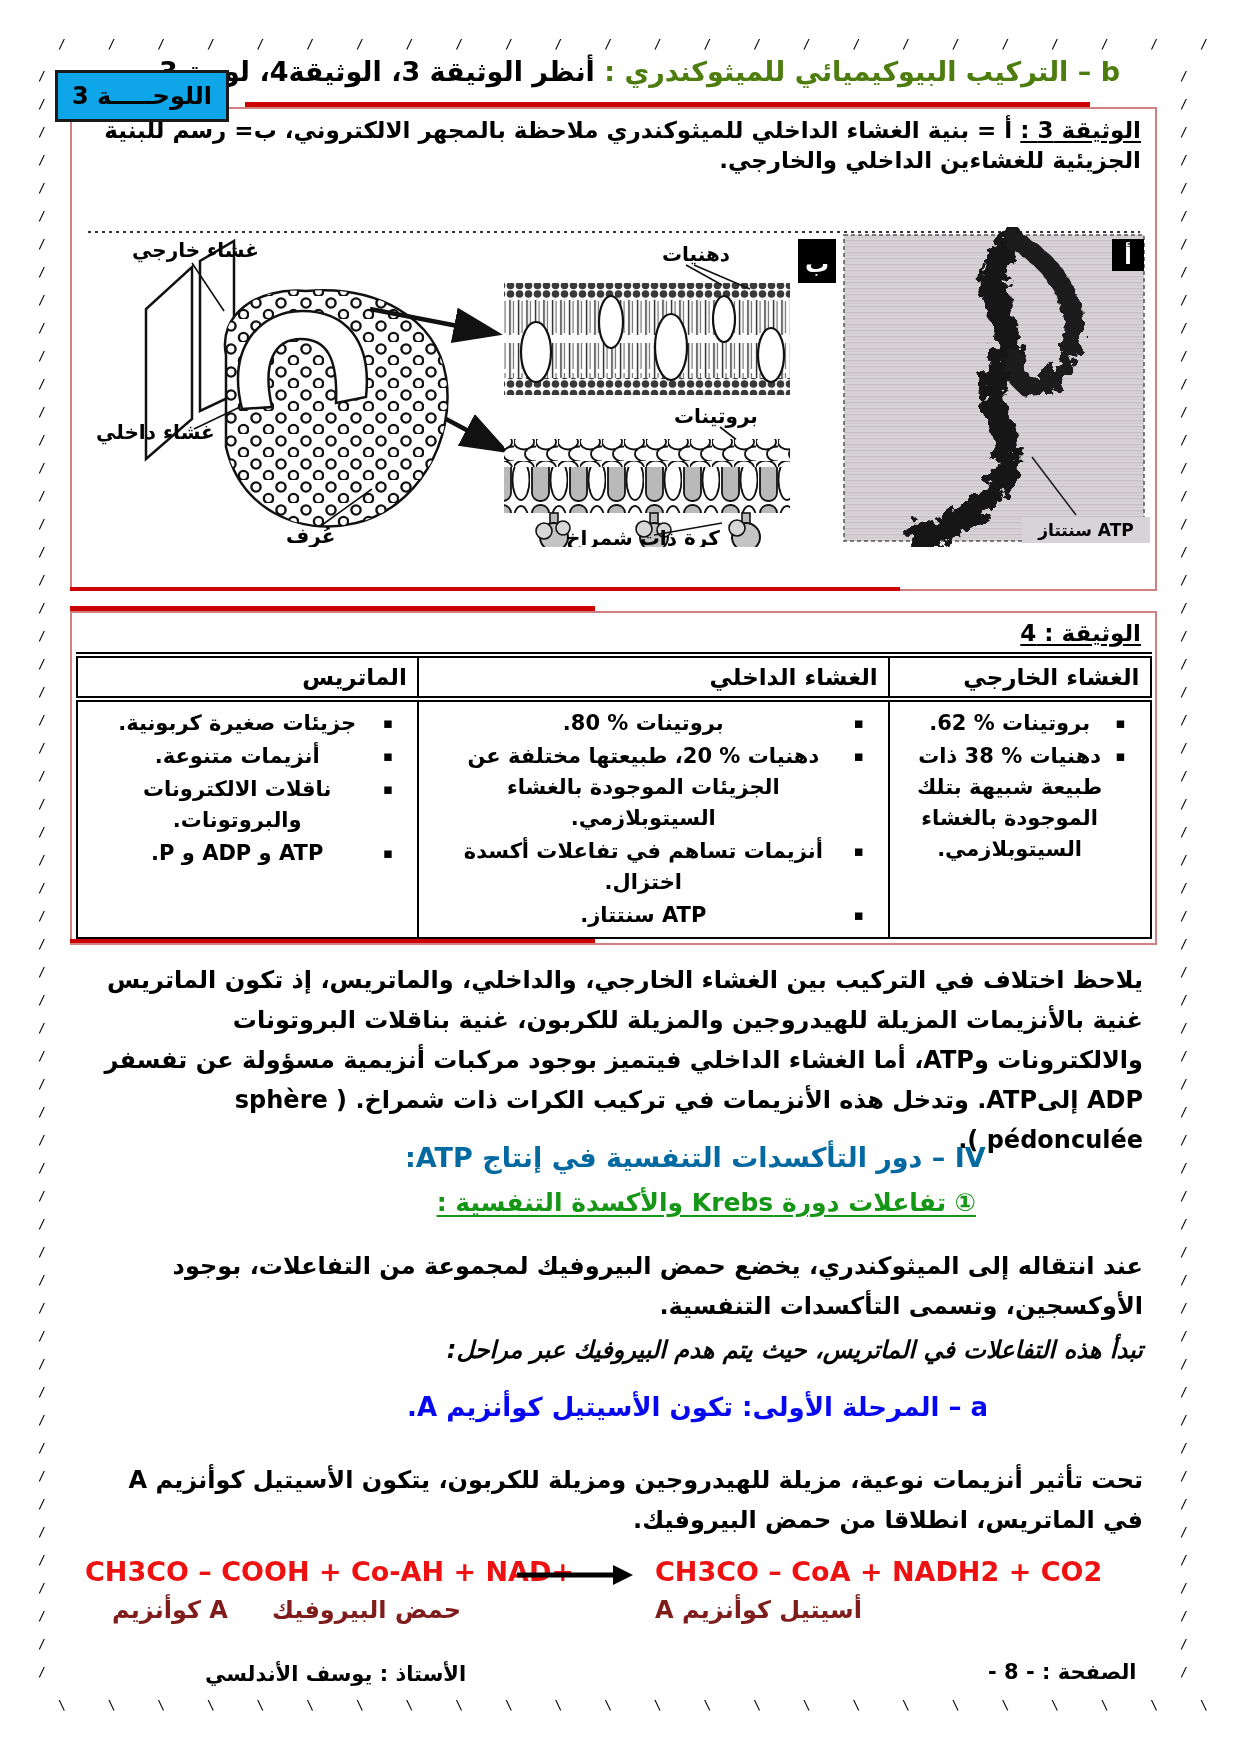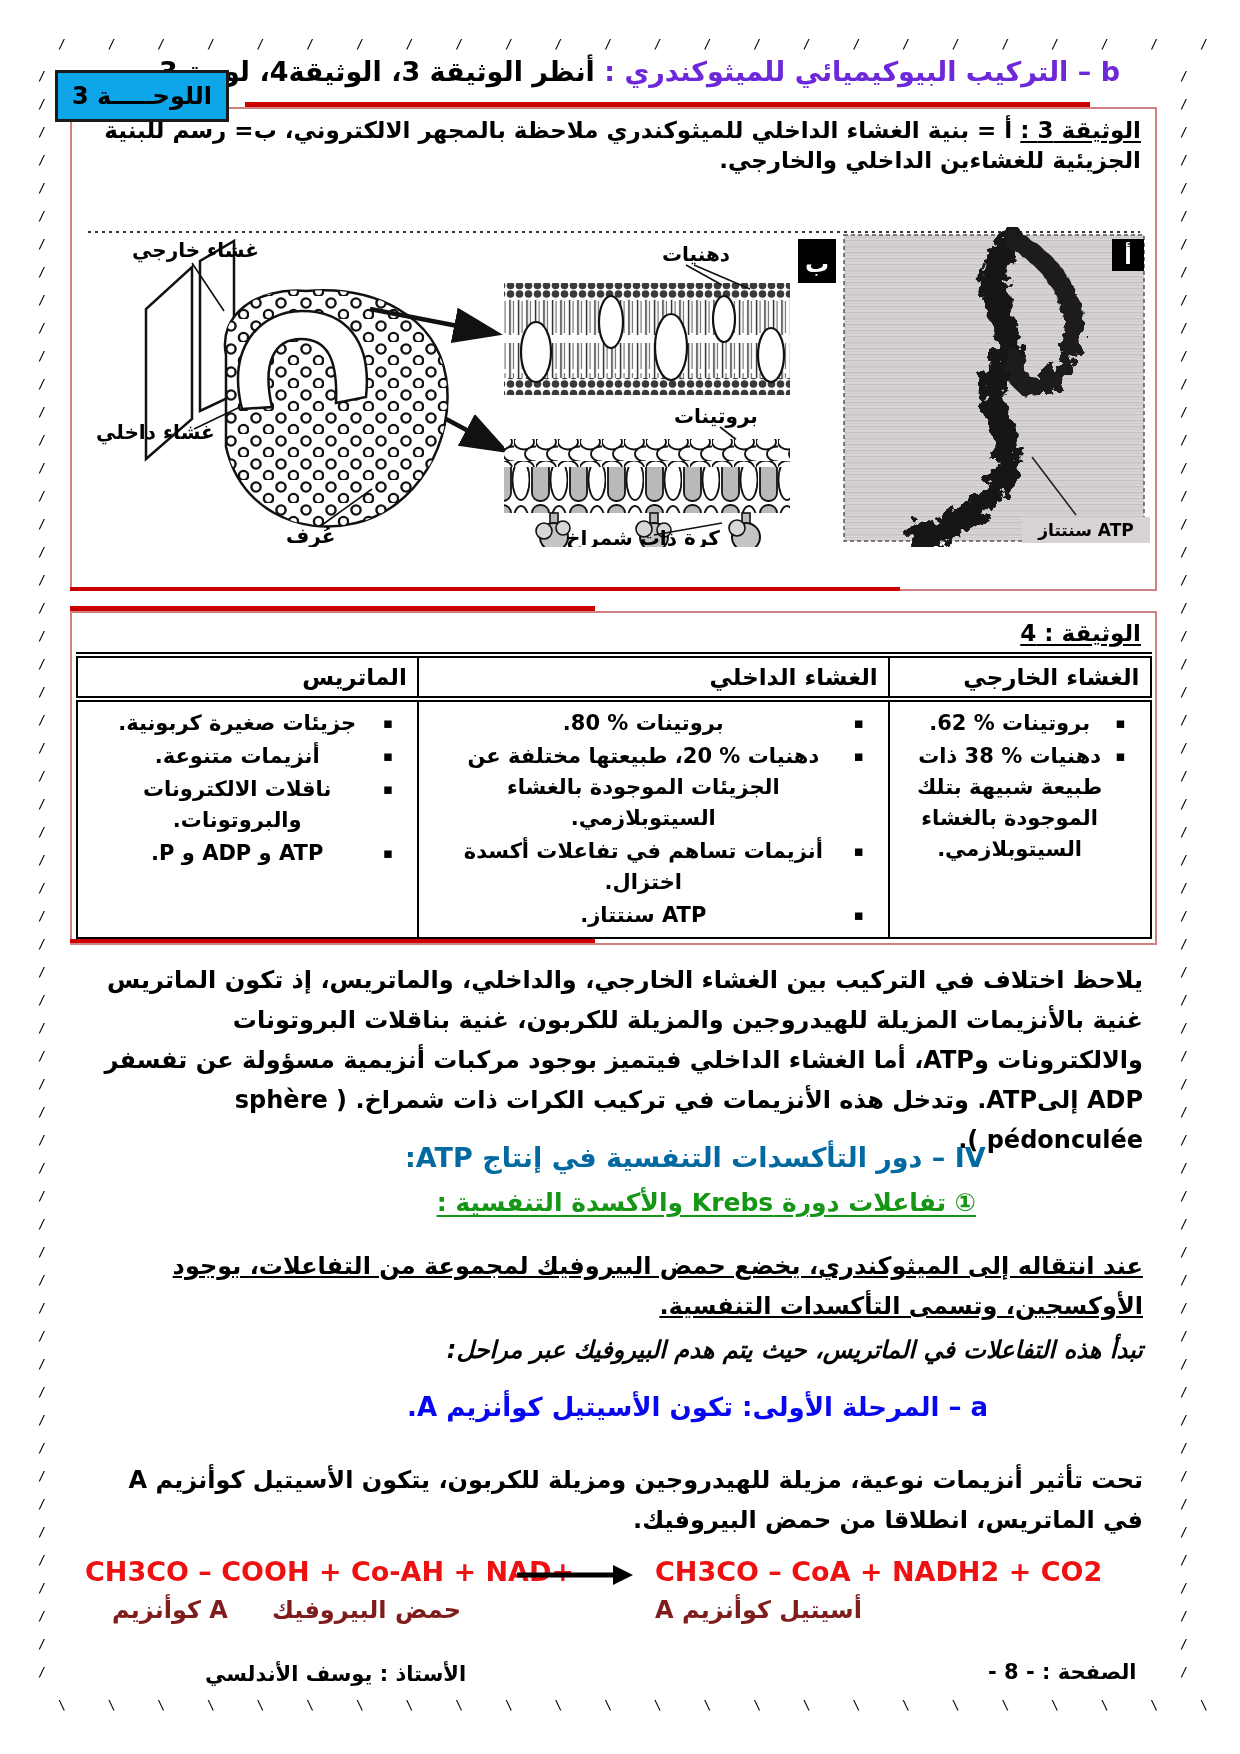--- a/index.html
+++ b/index.html
@@ -6,21 +6,21 @@
   body{background:#888;}
   .page{position:relative;width:1240px;height:1754px;background:#ffffff;margin:0 auto;
         font-family:"DejaVu Sans", sans-serif;font-weight:bold;color:#000;overflow:hidden;}
   .abs{position:absolute;}
   
   .deco{color:#000;font-weight:normal;font-family:"DejaVu Sans Mono",monospace;}
   .deco-h{font-size:13px;letter-spacing:17px;white-space:nowrap;}
   .deco-v{font-size:13px;line-height:28px;white-space:pre-line;}
   
   .hline{font-size:27px;white-space:nowrap;text-align:center;direction:rtl;}
-  .hline .blue{color:#6d28d9;}
+  .hline .blue{color:#4d7c0f;}
   .hline .black{color:#000;}
   .badge{background:#0ea5e9;border:3px solid #1a1a1a;display:flex;align-items:center;justify-content:center;
          font-size:24px;z-index:5;}
   
   .docbox{border:2px solid #d08080;background:#fff;}
   .redbar{background:#cc0000;z-index:4;}
   .caption{direction:rtl;text-align:right;font-size:23px;line-height:30px;padding:6px 14px 0 14px;}
   .uline{text-decoration:underline;text-underline-offset:3px;}
   
   table.doc4{border-collapse:collapse;width:1076px;direction:rtl;}
@@ -353,21 +353,21 @@
       </tbody>
     </table>
   </div>
   <div class="abs redbar" style="left:70px;top:939px;width:525px;height:4px;"></div>
 
   <div class="abs para" style="left:85px;top:960px;width:1058px;">يلاحظ اختلاف في التركيب بين الغشاء الخارجي، والداخلي، والماتريس، إذ تكون الماتريس غنية بالأنزيمات المزيلة للهيدروجين والمزيلة للكربون، غنية بناقلات البروتونات والالكترونات وATP، أما الغشاء الداخلي فيتميز بوجود مركبات أنزيمية مسؤولة عن تفسفر ADP إلىATP. وتدخل هذه الأنزيمات في تركيب الكرات ذات شمراخ. ( sphère pédonculée ).</div>
 
   <div class="abs h-red" style="left:405px;top:1142px;width:740px;">IV – دور التأكسدات التنفسية في إنتاج ATP:</div>
   <div class="abs h-green" style="right:264px;top:1188px;">① تفاعلات دورة Krebs والأكسدة التنفسية :</div>
 
-  <div class="abs para" style="left:85px;top:1246px;width:1058px;text-decoration:underline;">عند انتقاله إلى الميثوكندري، يخضع حمض البيروفيك لمجموعة من التفاعلات، بوجود الأوكسجين، وتسمى التأكسدات التنفسية.</div>
+  <div class="abs para" style="left:85px;top:1246px;width:1058px;">عند انتقاله إلى الميثوكندري، يخضع حمض البيروفيك لمجموعة من التفاعلات، بوجود الأوكسجين، وتسمى التأكسدات التنفسية.</div>
   <div class="abs para" style="left:85px;top:1330px;width:1058px;font-style:italic;">تبدأ هذه التفاعلات في الماتريس، حيث يتم هدم البيروفيك عبر مراحل:</div>
 
   <div class="abs h-blue" style="right:252px;top:1392px;">a –  المرحلة الأولى: تكون الأسيتيل كوأنزيم A.</div>
 
   <div class="abs para" style="left:85px;top:1460px;width:1058px;">تحت تأثير أنزيمات نوعية، مزيلة للهيدروجين ومزيلة للكربون، يتكون الأسيتيل كوأنزيم A في الماتريس، انطلاقا من حمض البيروفيك.</div>
 
   <div class="abs eq" style="left:85px;top:1556px;">CH3CO – COOH + Co-AH + NAD+</div>
   <svg class="abs" style="left:515px;top:1562px;" width="120" height="26" viewBox="0 0 120 26">
     <line x1="2" y1="13" x2="100" y2="13" stroke="#000" stroke-width="5"></line>
     <polygon points="98,3 118,13 98,23" fill="#000"></polygon>

